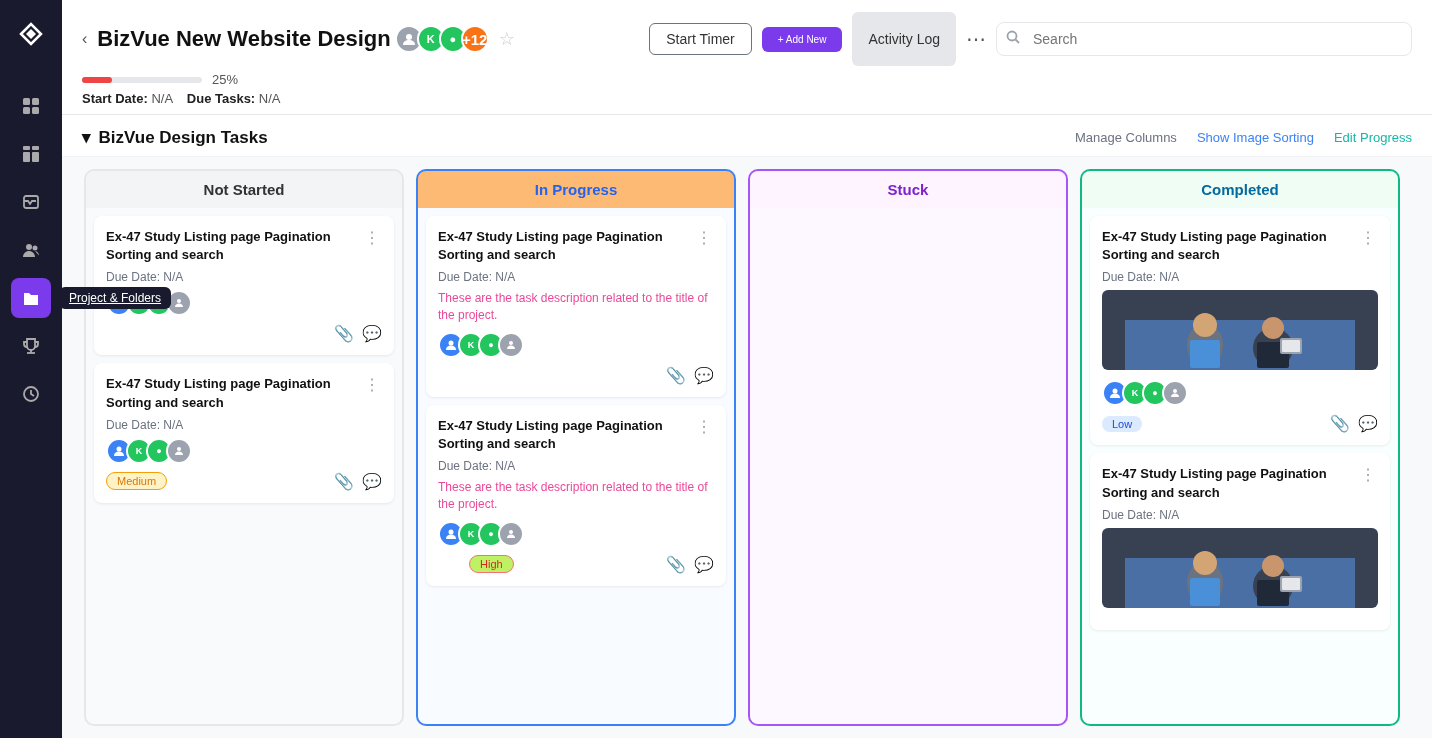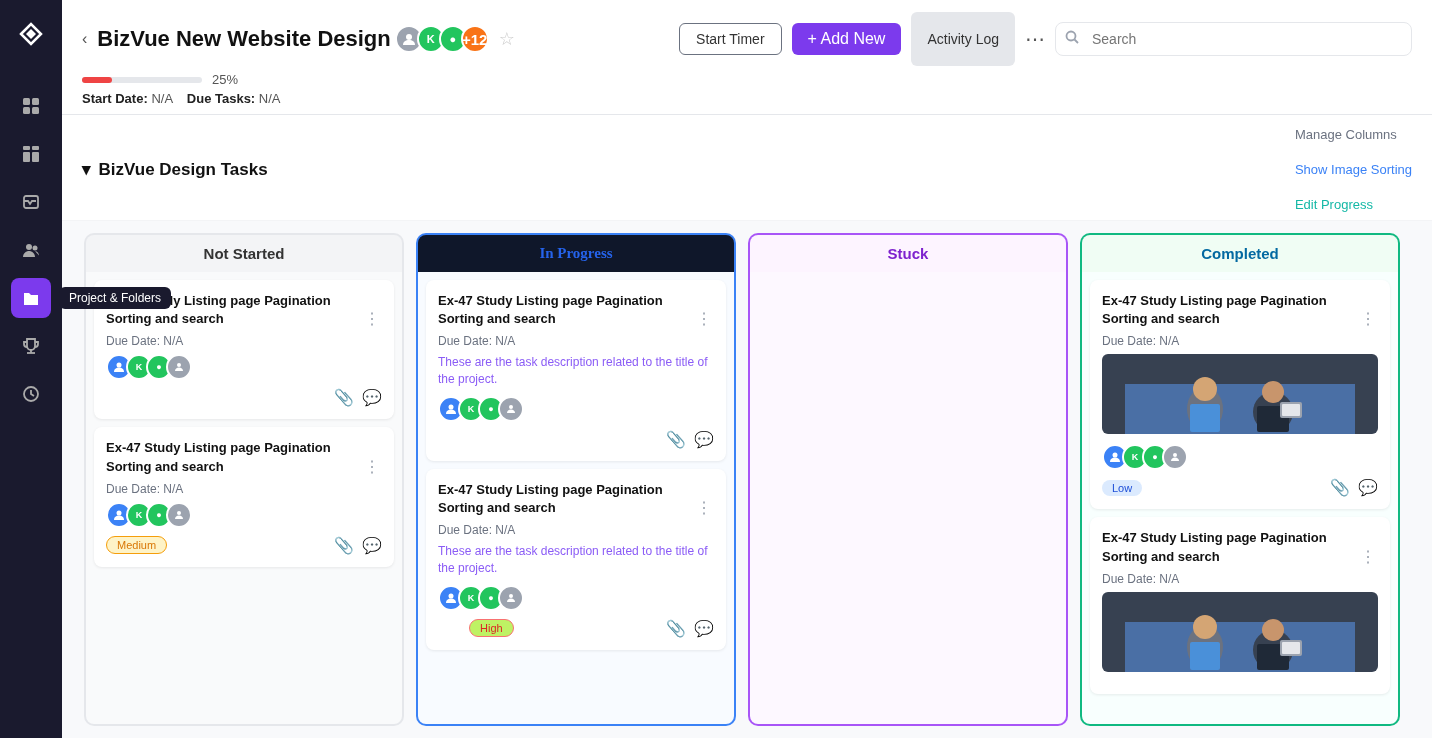--- a/index.html
+++ b/index.html
@@ -48,20 +48,21 @@
       left: 48px;
       top: 50%;
       transform: translateY(-50%);
       background: #1a1a2e;
       color: white;
       padding: 4px 10px;
       border-radius: 6px;
       font-size: 12px;
       white-space: nowrap;
       z-index: 100;
+      text-decoration: underline;
     }
 
     
     .main {
       flex: 1;
       display: flex;
       flex-direction: column;
       background: white;
       overflow: hidden;
     }
@@ -127,21 +128,21 @@
       font-size: 14px;
       cursor: pointer;
       color: #333;
     }
     .btn-primary {
       background: #7c3aed;
       color: white;
       border: none;
       padding: 7px 16px;
       border-radius: 6px;
-      font-size: 16px;
+      font-size: 10px;
       cursor: pointer;
       display: flex;
       align-items: center;
       gap: 4px;
     }
     .btn-gray {
       background: #e5e7eb;
       border: none;
       padding: 19px 16px;
       border-radius: 6px;
@@ -179,21 +180,21 @@
     }
     .dates-row {
       font-size: 13px;
       color: #555;
     }
     .dates-row strong { color: #222; }
 
     
     .search-bar {
       position: relative;
-      width: 357px;
+      width: 416px;
     }
     .search-bar input {
       width: 100%;
       padding: 8px 12px 8px 36px;
       border: 1.5px solid #e5e7eb;
       border-radius: 8px;
       font-size: 14px;
       color: #555;
       outline: none;
     }
@@ -226,21 +227,20 @@
       align-items: center;
       gap: 8px;
       font-size: 17px;
       font-weight: 700;
       color: #111;
     }
     .section-actions {
       display: flex;
       align-items: flex-start;
       gap: 20px;
-      flex-direction: column;
     }
     .section-link {
       font-size: 13px;
       color: #6b7280;
       cursor: pointer;
     }
     .section-link.blue { color: #3b82f6; }
     .section-link.teal { color: #14b8a6; }
 
     
@@ -265,21 +265,21 @@
 
     .col-header {
       padding: 10px 14px;
       border-radius: 10px 10px 0 0;
       font-size: 15px;
       font-weight: 600;
       text-align: center;
       margin-bottom: 0;
     }
     .col-header.not-started { background: #f3f4f6; color: #333; border: 2px solid #e5e7eb; border-bottom: none; }
-    .col-header.in-progress { background: #0f172a; color: #2563eb; border: 2px solid #3b82f6; border-bottom: none; font-family: Liberation Serif, serif; }
+    .col-header.in-progress { background: #fdba74; color: #2563eb; border: 2px solid #3b82f6; border-bottom: none; }
     .col-header.stuck { background: #fdf4ff; color: #7e22ce; border: 2px solid #a855f7; border-bottom: none; }
     .col-header.completed { background: #f0fdf4; color: #0369a1; border: 2px solid #10b981; border-bottom: none; }
 
     .col-body {
       flex: 1;
       overflow-y: auto;
       padding: 8px;
       border-radius: 0 0 10px 10px;
       border: 2px solid;
       border-top: none;
@@ -294,21 +294,21 @@
       background: white;
       border-radius: 8px;
       padding: 12px;
       margin-bottom: 8px;
       box-shadow: 0 1px 3px rgba(0,0,0,0.08);
       position: relative;
     }
     .task-card-header {
       display: flex;
       justify-content: space-between;
-      align-items: flex-end;
+      align-items: flex-start;
       margin-bottom: 6px;
     }
     .task-title {
       font-size: 13px;
       font-weight: 600;
       color: #111;
       line-height: 1.4;
       flex: 1;
     }
     .task-menu {
@@ -317,21 +317,21 @@
       font-size: 16px;
       padding: 0 2px;
     }
     .task-due {
       font-size: 12px;
       color: #6b7280;
       margin-bottom: 6px;
     }
     .task-desc {
       font-size: 12px;
-      color: #8b5cf6;
+      color: #ec4899;
       margin-bottom: 8px;
       line-height: 1.4;
     }
     .task-avatars {
       display: flex;
       align-items: center;
       margin-bottom: 8px;
     }
     .task-avatar {
       width: 26px;

